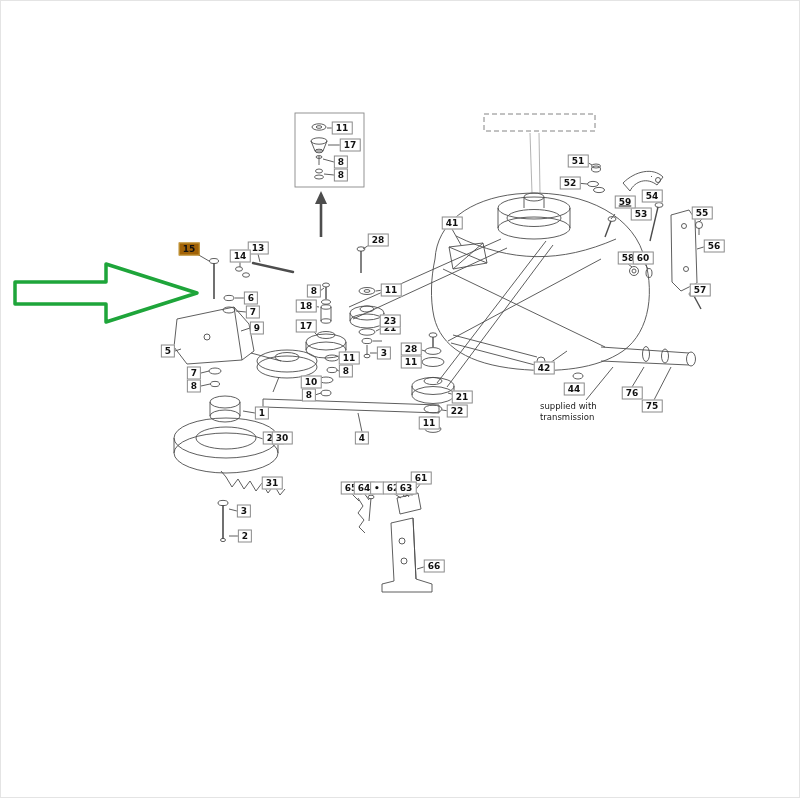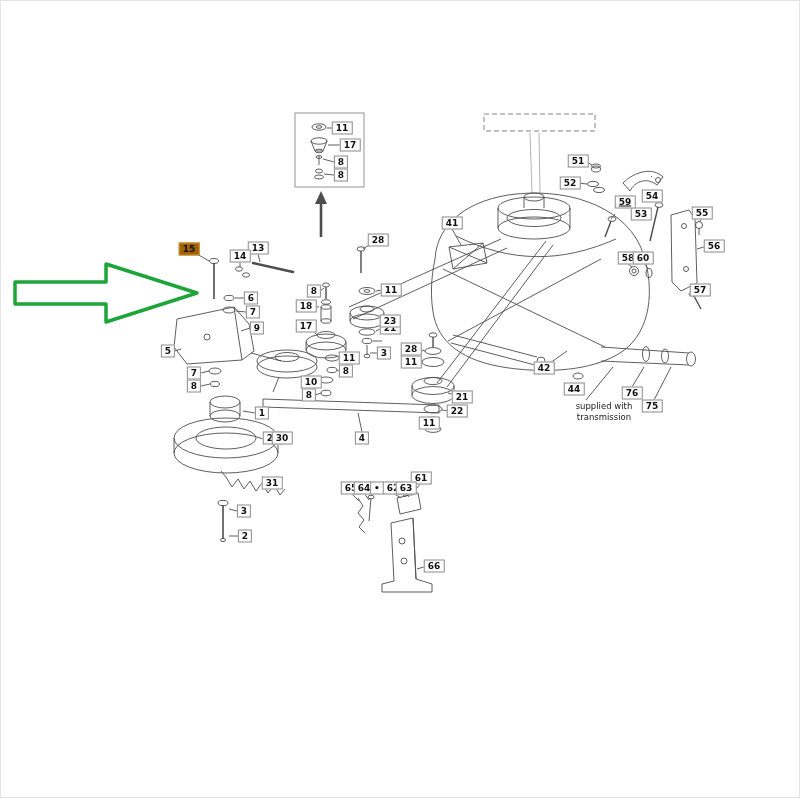--- a/index.html
+++ b/index.html
@@ -32,22 +32,21 @@
     white-space:nowrap;
   }
   .note {
     position:absolute;
     left:575px; top:400px;
     transform:translateX(-50%);
     width:72px;
     font-size:8.5px;
     line-height:1.25;
     color:#1a1a1a;
-    text-align:center;
-    margin-left:28px;
+    text-align:left;
   }
 </style>
 </head>
 <body>
 
 <div class="frame">
 
 <svg class="art" width="800" height="798" viewBox="0 0 800 798">
   <g stroke="#4d4d4d" stroke-width="0.9" fill="none">
 

